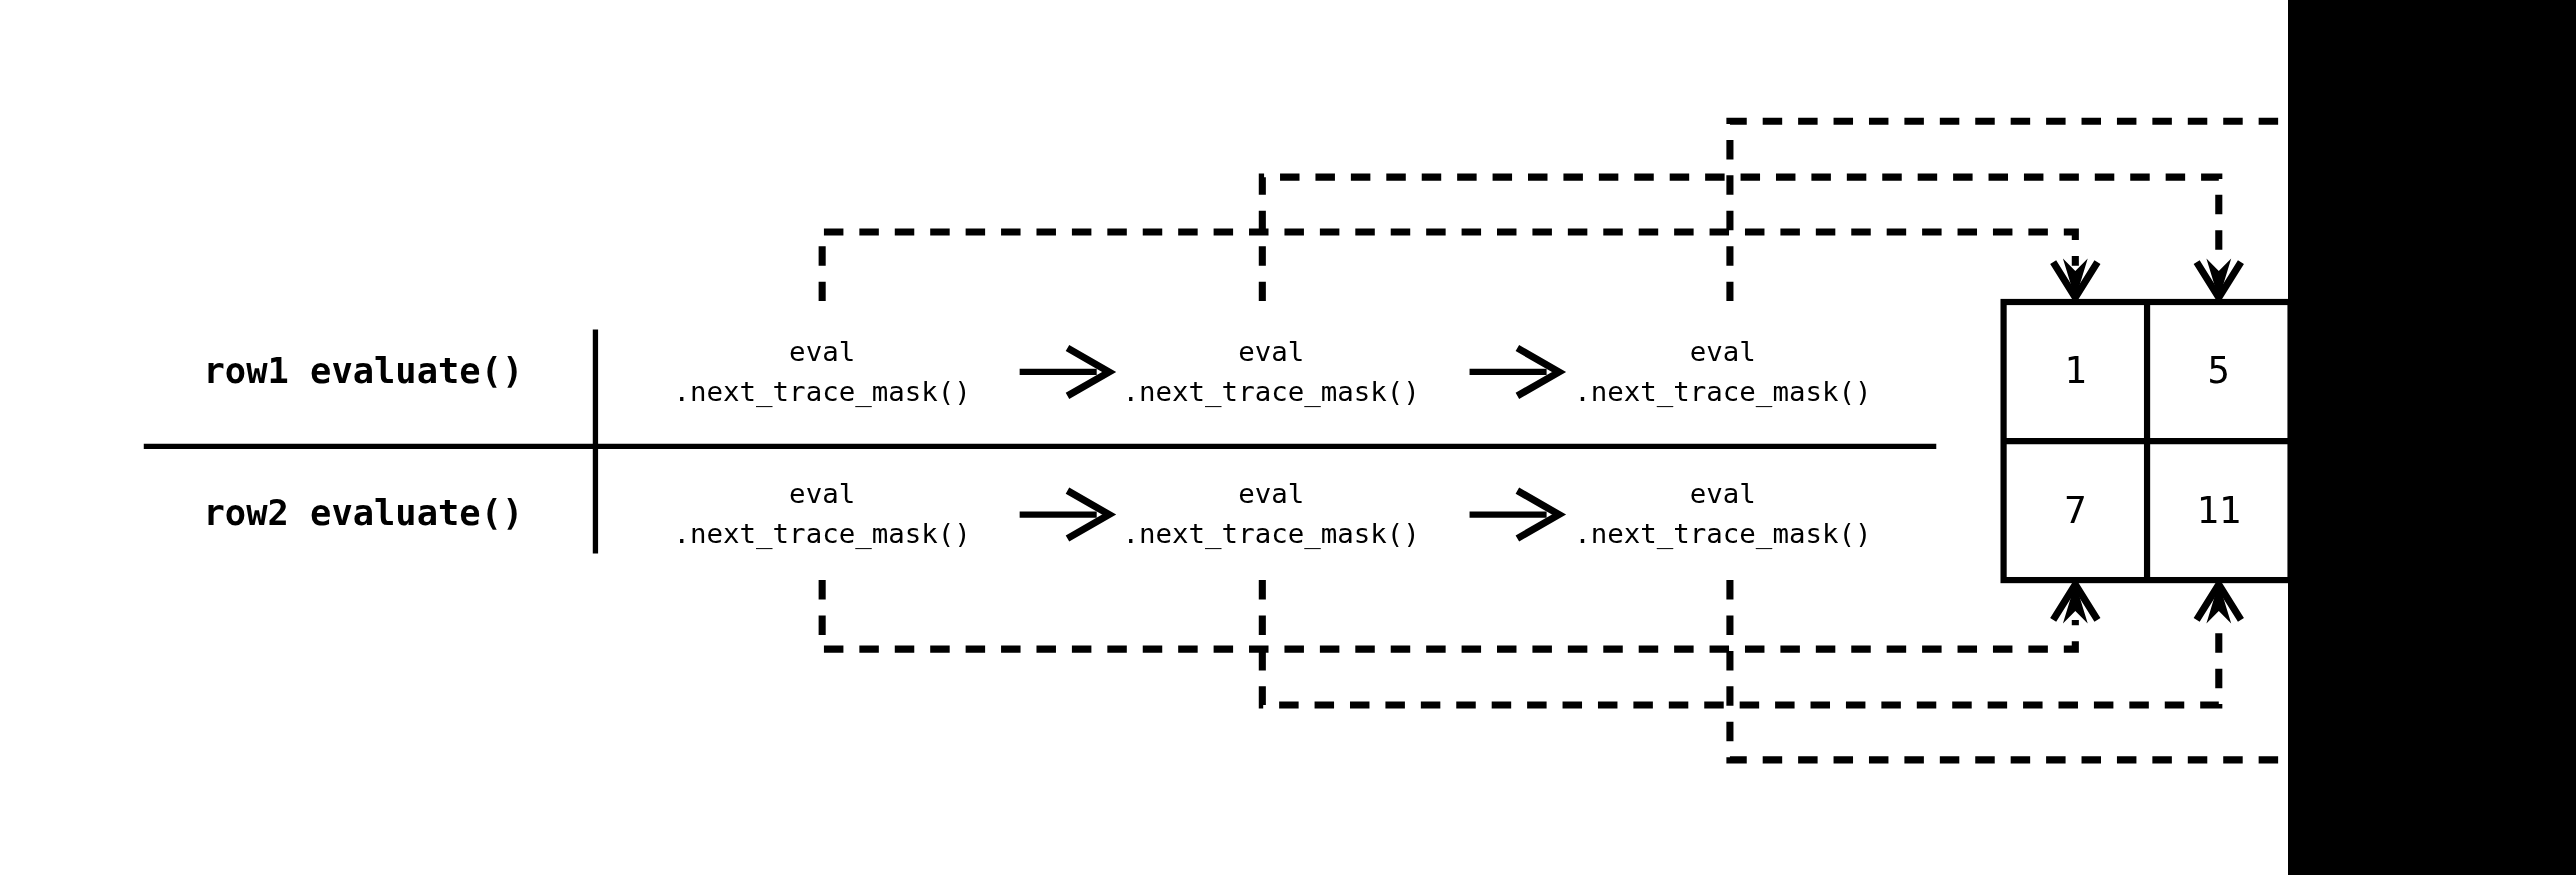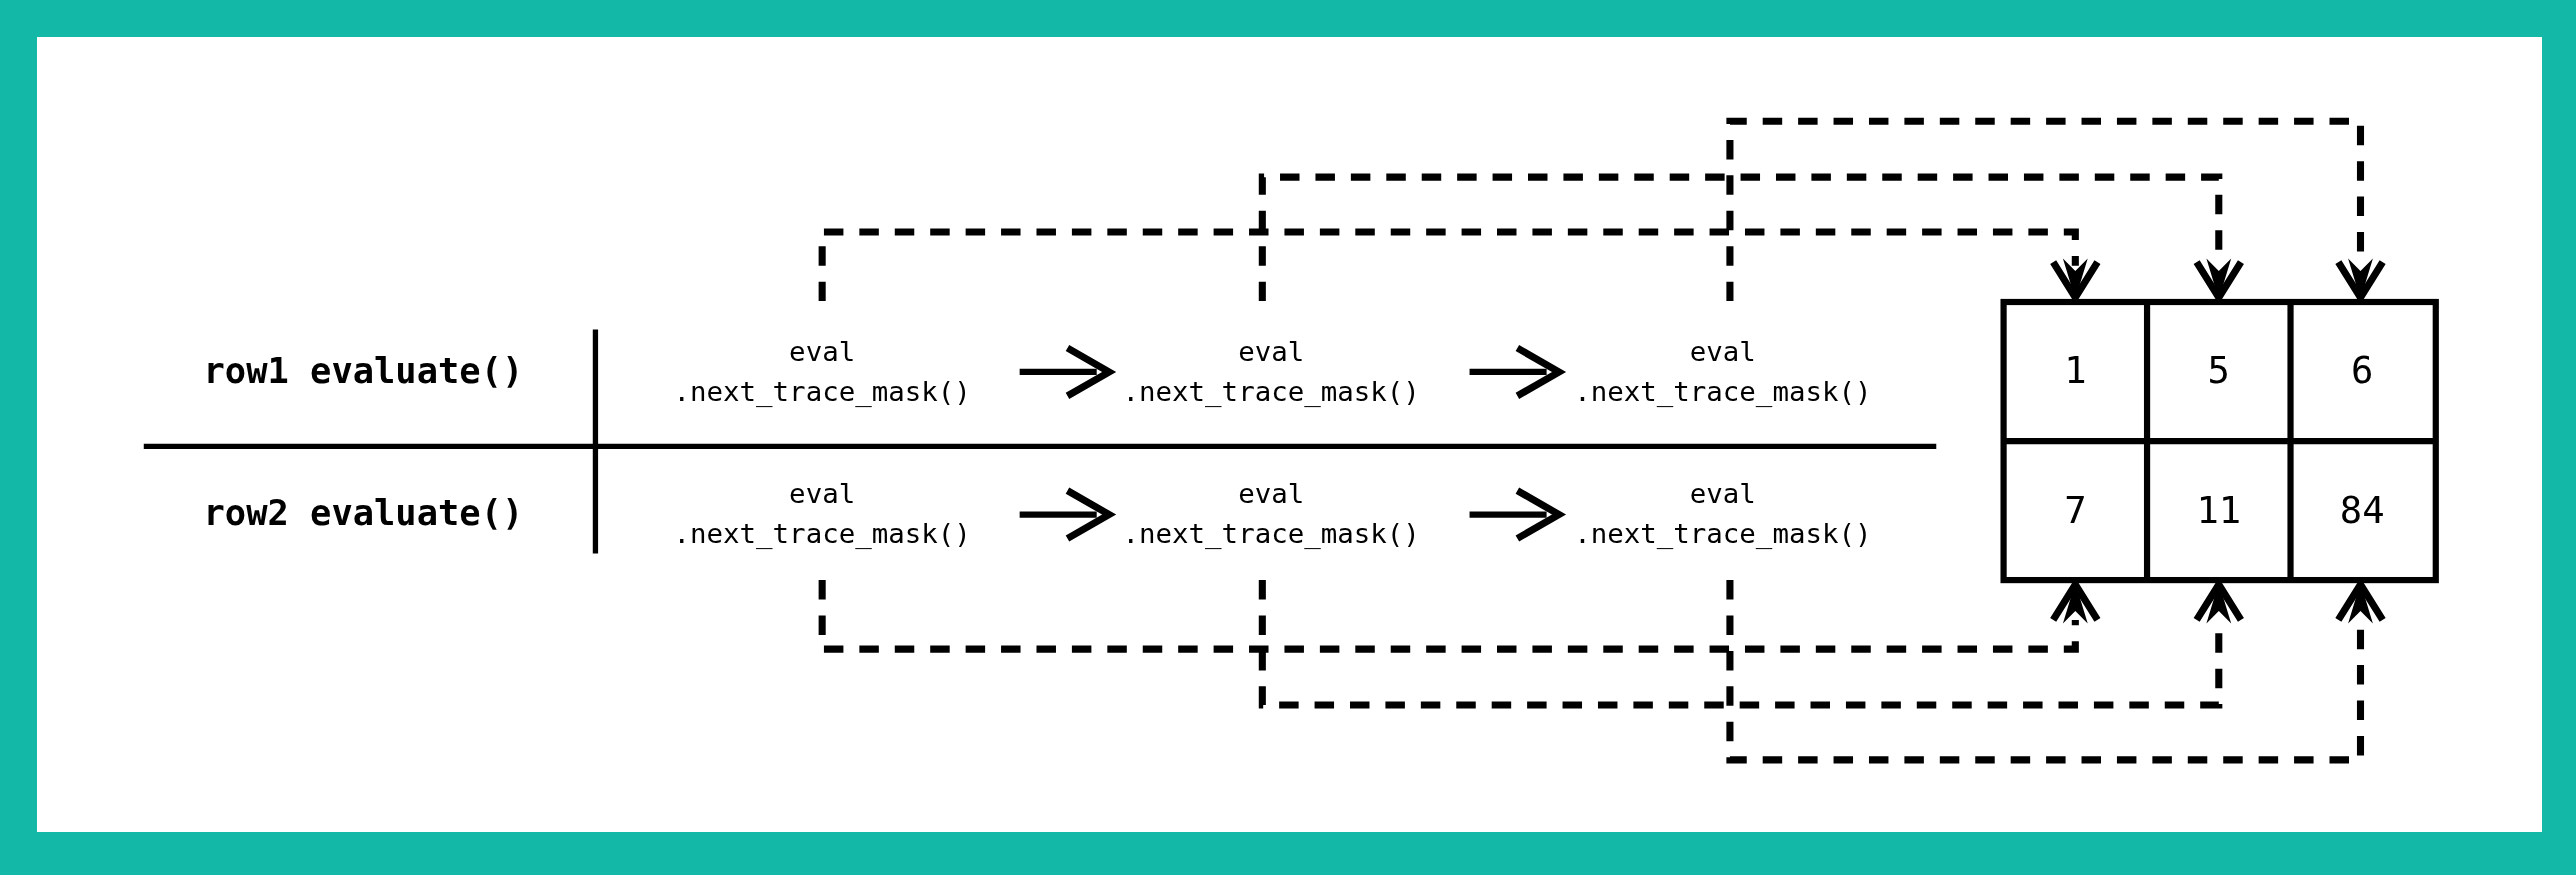--- a/index.html
+++ b/index.html
@@ -2,23 +2,23 @@
 <html style="font-size:14px"><head>
 <meta charset="utf-8">
 <style>
   html, body {
     margin: 0;
     padding: 0;
     background: #000000;
   }
   #stage {
     position: relative;
-    width: 2576px;
+    width: 2288px;
     height: 875px;
-    background: #14b8a6;
+    background: #ffffff;
     overflow: hidden;
     font-family: "DejaVu Sans Mono", "Liberation Mono", monospace;
   }
   #canvas {
     position: absolute;
     left: 37px;
     top: 37px;
     width: 2505px;
     height: 795px;
     background: #ffffff;

